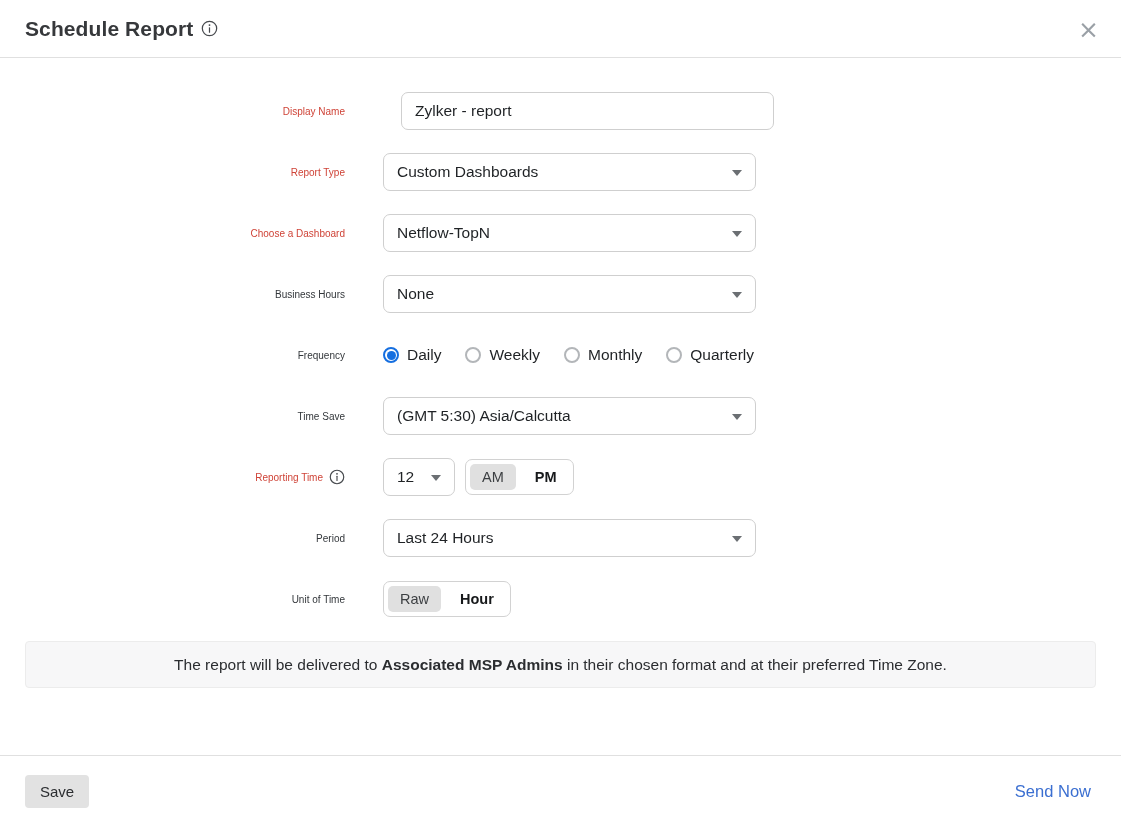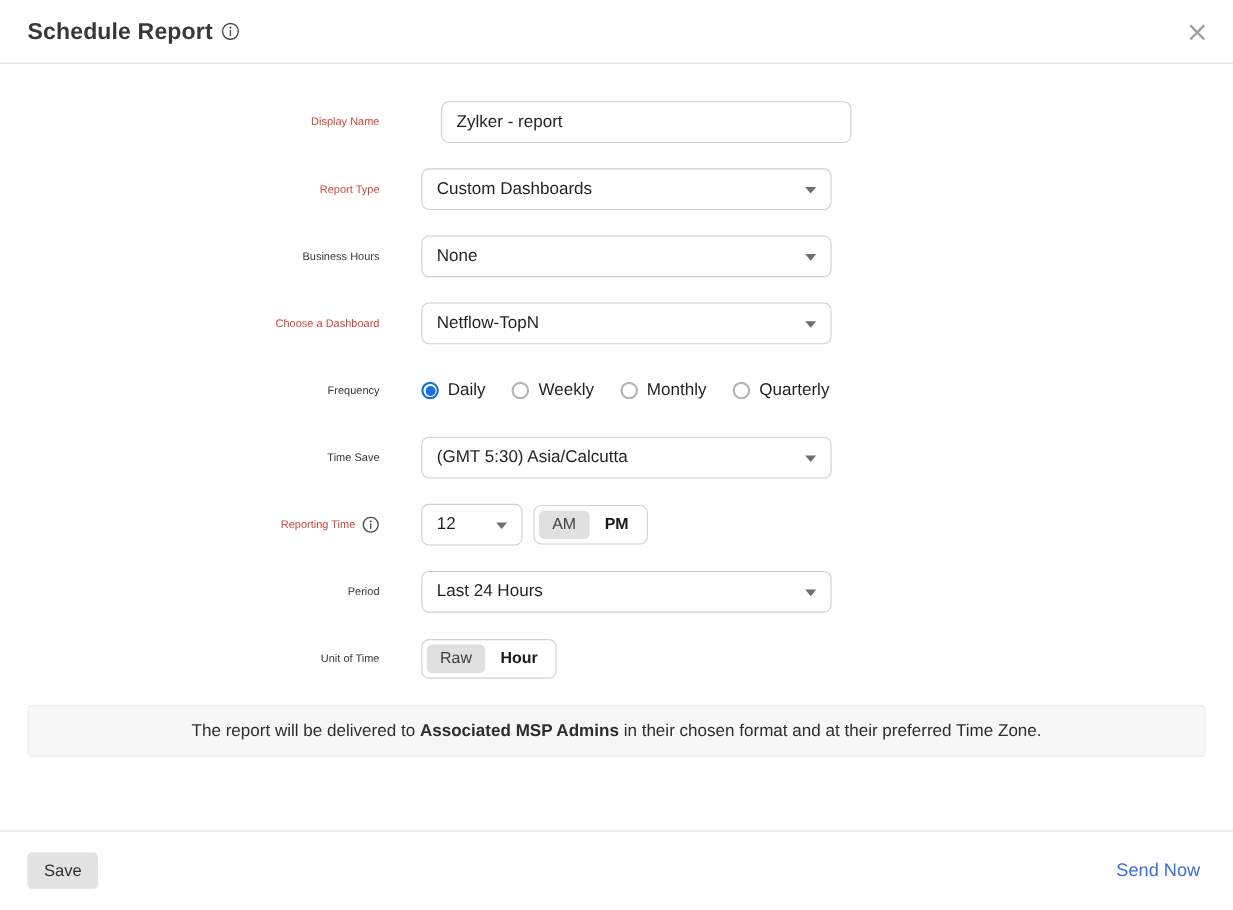--- a/index.html
+++ b/index.html
@@ -63,21 +63,21 @@
 
   .sel {
     width: 373px; height: 38px;
     border: 1px solid #cfcfcf; border-radius: 7px;
     background: #fff;
     display: flex; align-items: center;
     padding: 0 13px;
     font-size: 15.5px; color: #1f2225; font-weight: 500;
     position: relative; cursor: pointer;
   }
-  .sel.small { width: 92px; }
+  .sel.small { width: 72px; }
   .caret {
     position: absolute; right: 13px; top: 50%; margin-top: -2px;
     width: 0; height: 0;
     border-left: 5px solid transparent;
     border-right: 5px solid transparent;
     border-top: 6px solid #6b6f73;
   }
 
   
   .radio-group { display: flex; align-items: center; gap: 24px; }
@@ -91,21 +91,21 @@
   .radio-item.on .rdot { border-color: #166fe0; }
   .radio-item.on .rdot::after {
     content: ""; width: 9px; height: 9px; border-radius: 50%; background: #166fe0;
   }
   .radio-item .rlabel { font-size: 15.5px; color: #1f2225; }
 
   
   .seg {
     display: inline-flex; align-items: center;
     border: 1px solid #d2d2d2; border-radius: 7px;
-    padding: 4px; background: #fff; gap: 2px;
+    padding: 4px; background: #fff; gap: 7px;
   }
   .seg-opt {
     padding: 5px 12px; font-size: 14.5px; border-radius: 5px;
     color: #17191b; font-weight: 700; cursor: pointer; background: transparent;
     border: none; font-family: "Liberation Sans", "DejaVu Sans", sans-serif;
   }
   .seg-opt.on { background: #e0e0e0; color: #3c3f42; font-weight: 500; }
   .ampm { margin-left: 10px; }
 
   
@@ -170,34 +170,34 @@
       <div class="lbl req">Report Type</div>
       <div class="ctrl">
         <div class="sel">
           <span>Custom Dashboards</span>
           <span class="caret"></span>
         </div>
       </div>
     </div>
 
     <div class="row">
+      <div class="lbl req">Choose a Dashboard</div>
+      <div class="ctrl">
+        <div class="sel">
+          <span>Netflow-TopN</span>
+          <span class="caret"></span>
+        </div>
+      </div>
+    </div>
+
+    <div class="row">
       <div class="lbl">Business Hours</div>
       <div class="ctrl">
         <div class="sel">
           <span>None</span>
-          <span class="caret"></span>
-        </div>
-      </div>
-    </div>
-
-    <div class="row">
-      <div class="lbl req">Choose a Dashboard</div>
-      <div class="ctrl">
-        <div class="sel">
-          <span>Netflow-TopN</span>
           <span class="caret"></span>
         </div>
       </div>
     </div>
 
     <div class="row">
       <div class="lbl">Frequency</div>
       <div class="ctrl">
         <div class="radio-group">
           <div class="radio-item on">

